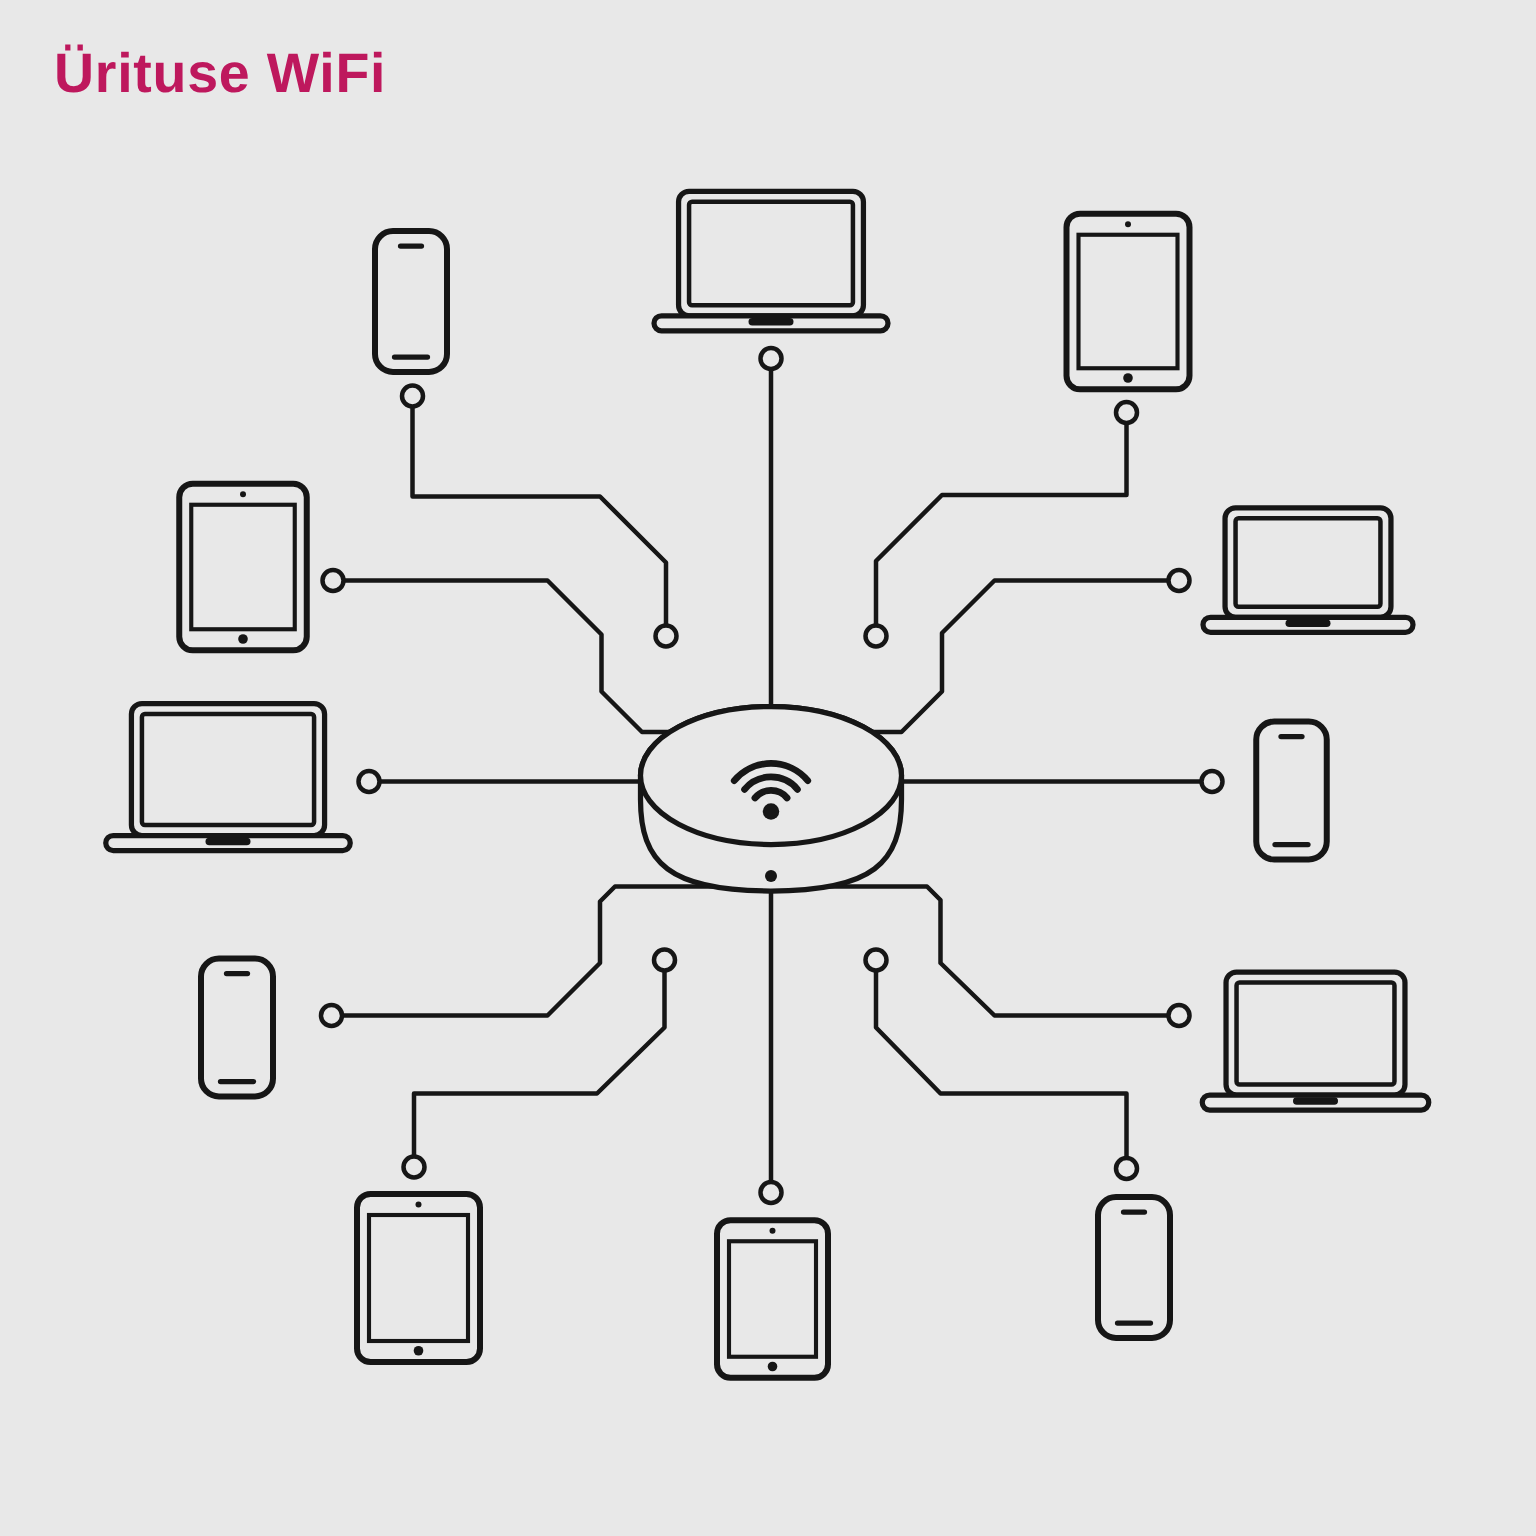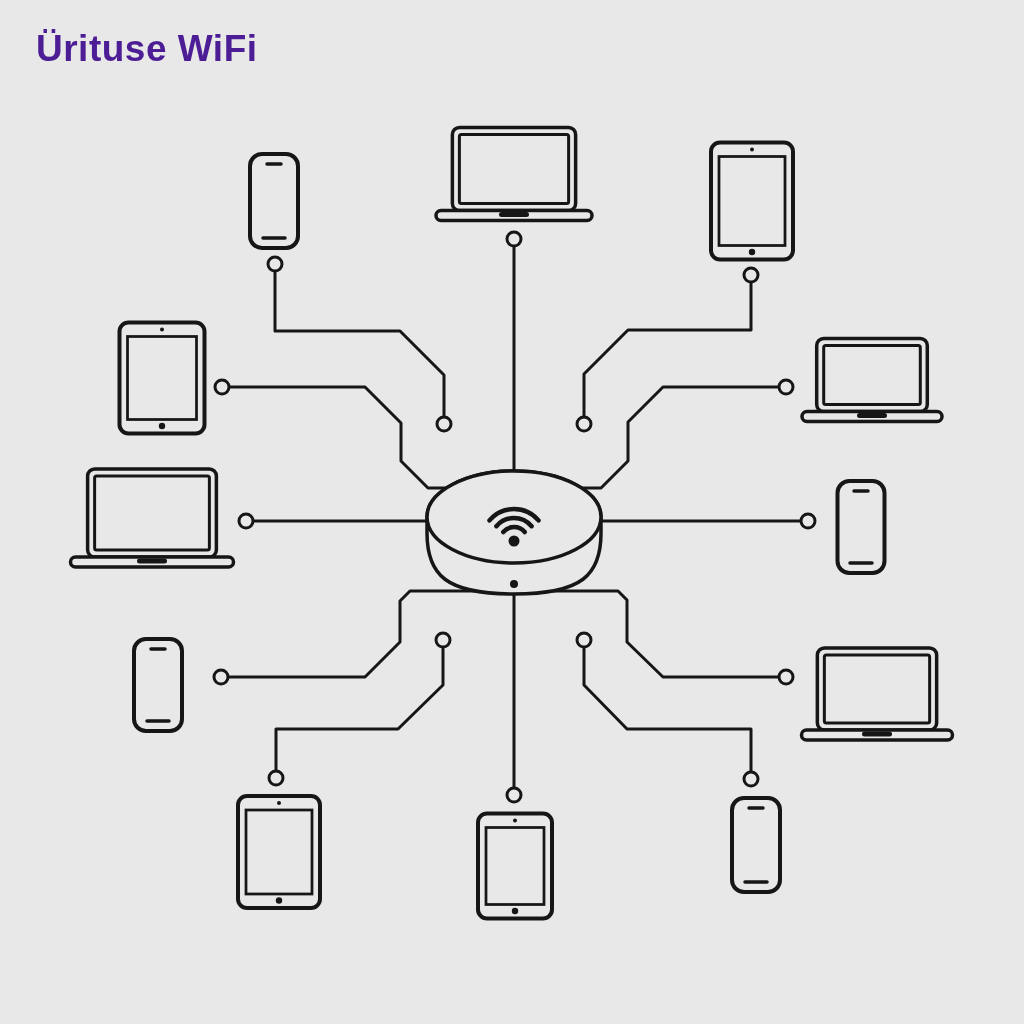--- a/index.html
+++ b/index.html
@@ -4,21 +4,21 @@
 <style>
   html,body{margin:0;padding:0;}
   body{
     width:1024px;height:1024px;
     background:#e8e8e8;
     font-family:"Liberation Sans", sans-serif;
     position:relative;overflow:hidden;
   }
   .title{
     position:absolute;left:36px;top:28px;
-    font-size:37px;font-weight:700;color:#4c1d95;
+    font-size:37px;font-weight:700;color:#be185d;
     letter-spacing:0.5px;
   }
   #diagram{position:absolute;left:0;top:0;}
 </style>
 </head>
 <body>
 
 <div class="title">Ürituse WiFi</div>
 
 <svg id="diagram" width="1024" height="1024" viewBox="0 0 1024 1024">

